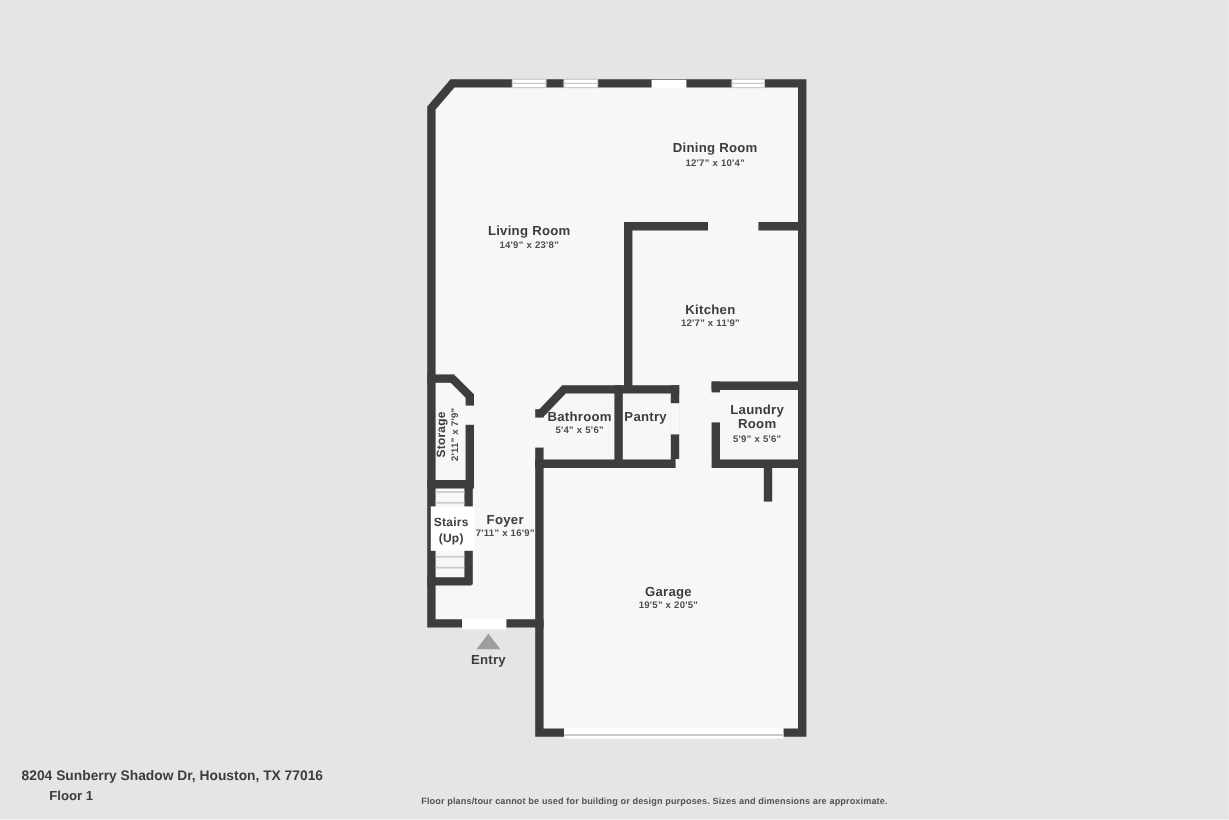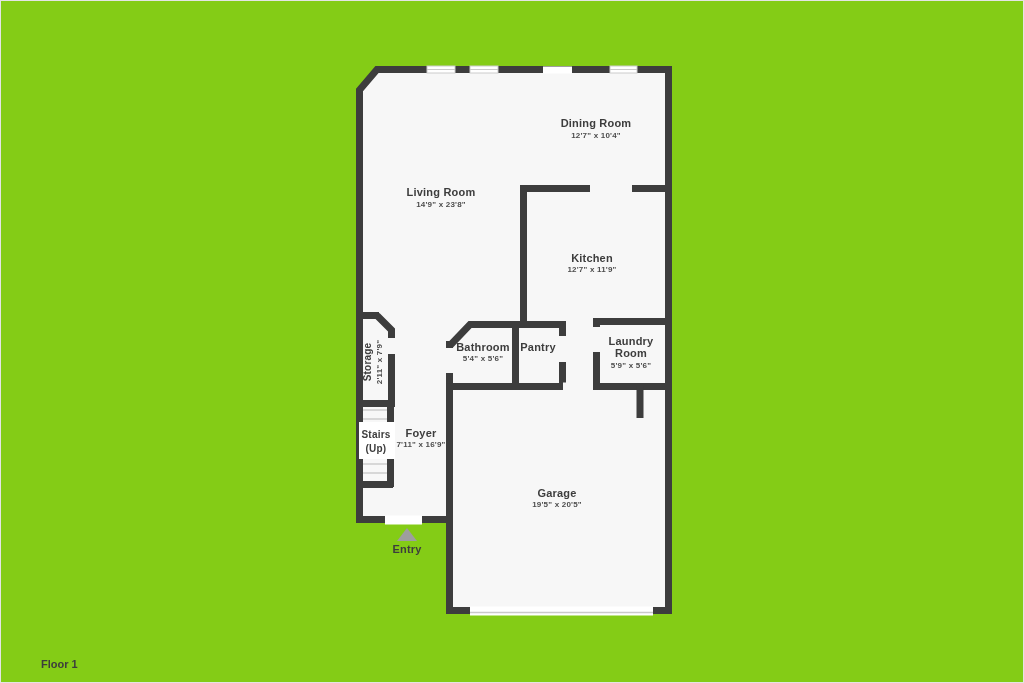--- a/index.html
+++ b/index.html
@@ -1,17 +1,17 @@
 <!DOCTYPE html>
 <html style="--wall: #3d3d3d; --floor: #f7f7f7; --text: #3d3d3d; --entry: #9e9e9e;"><head>
 <meta charset="utf-8">
 <style>
   html,body { margin:0; padding:0; background:#fff; }
   .page {
-    position:relative; width:1024px; height:683px; background:#84cc16;
+    position:relative; width:1024px; height:683px; background:#e5e5e5;
     box-shadow: inset 0 0 0 1px #e4e4e4;
     font-family:"Liberation Sans", sans-serif; overflow:hidden;
   }
   svg { position:absolute; left:0; top:0; }
   .floorwall { fill:var(--floor,#f7f7f7); stroke:var(--wall,#3d3d3d); stroke-width:7; stroke-linejoin:miter; }
   .iwall { stroke:var(--wall,#3d3d3d); stroke-width:7; fill:none; stroke-linecap:butt; }
   .doorgap { fill:var(--floor,#f7f7f7); stroke:none; }
   .extgap { fill:#ffffff; stroke:none; }
   .win { fill:#ffffff; stroke:#cccccc; stroke-width:1; }
   .winline { stroke:#c9c9c9; stroke-width:1; }
@@ -126,14 +126,16 @@
     <text class="room-name" x="421" y="437">Foyer</text>
     <text class="room-dims" x="421" y="447">7'11" x 16'9"</text>
 
     <text class="room-name" x="557" y="497">Garage</text>
     <text class="room-dims" x="557" y="507">19'5" x 20'5"</text>
 
     <polygon class="entry-arrow" points="397,541 417,541 407,528"></polygon>
     <text class="room-name" x="407" y="553">Entry</text>
   </svg>
 
+  <div class="address">8204 Sunberry Shadow Dr, Houston, TX 77016</div>
   <div class="floor-label">Floor 1</div>
+  <div class="disclaimer">Floor plans/tour cannot be used for building or design purposes. Sizes and dimensions are approximate.</div>
 </div>
 
 </body></html>

